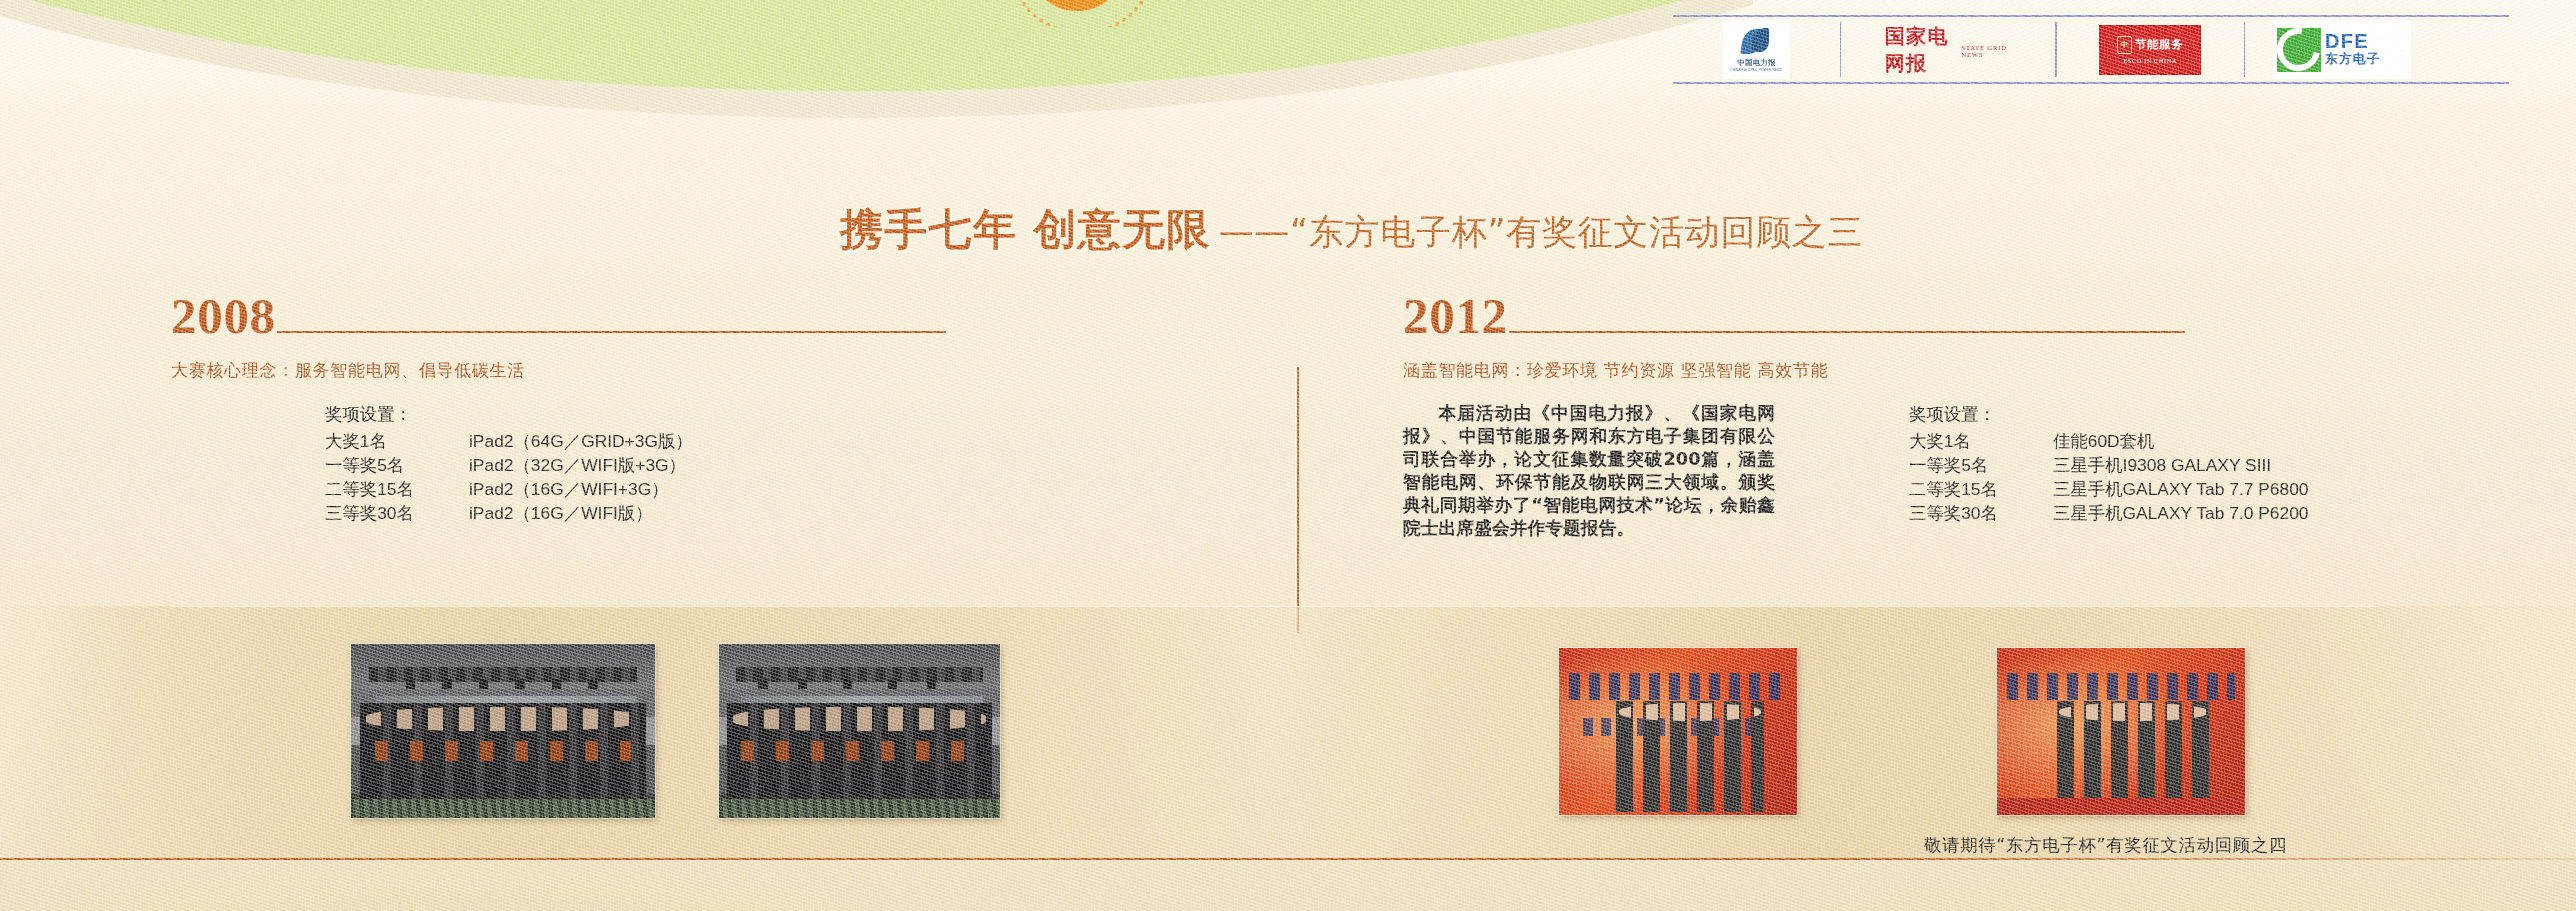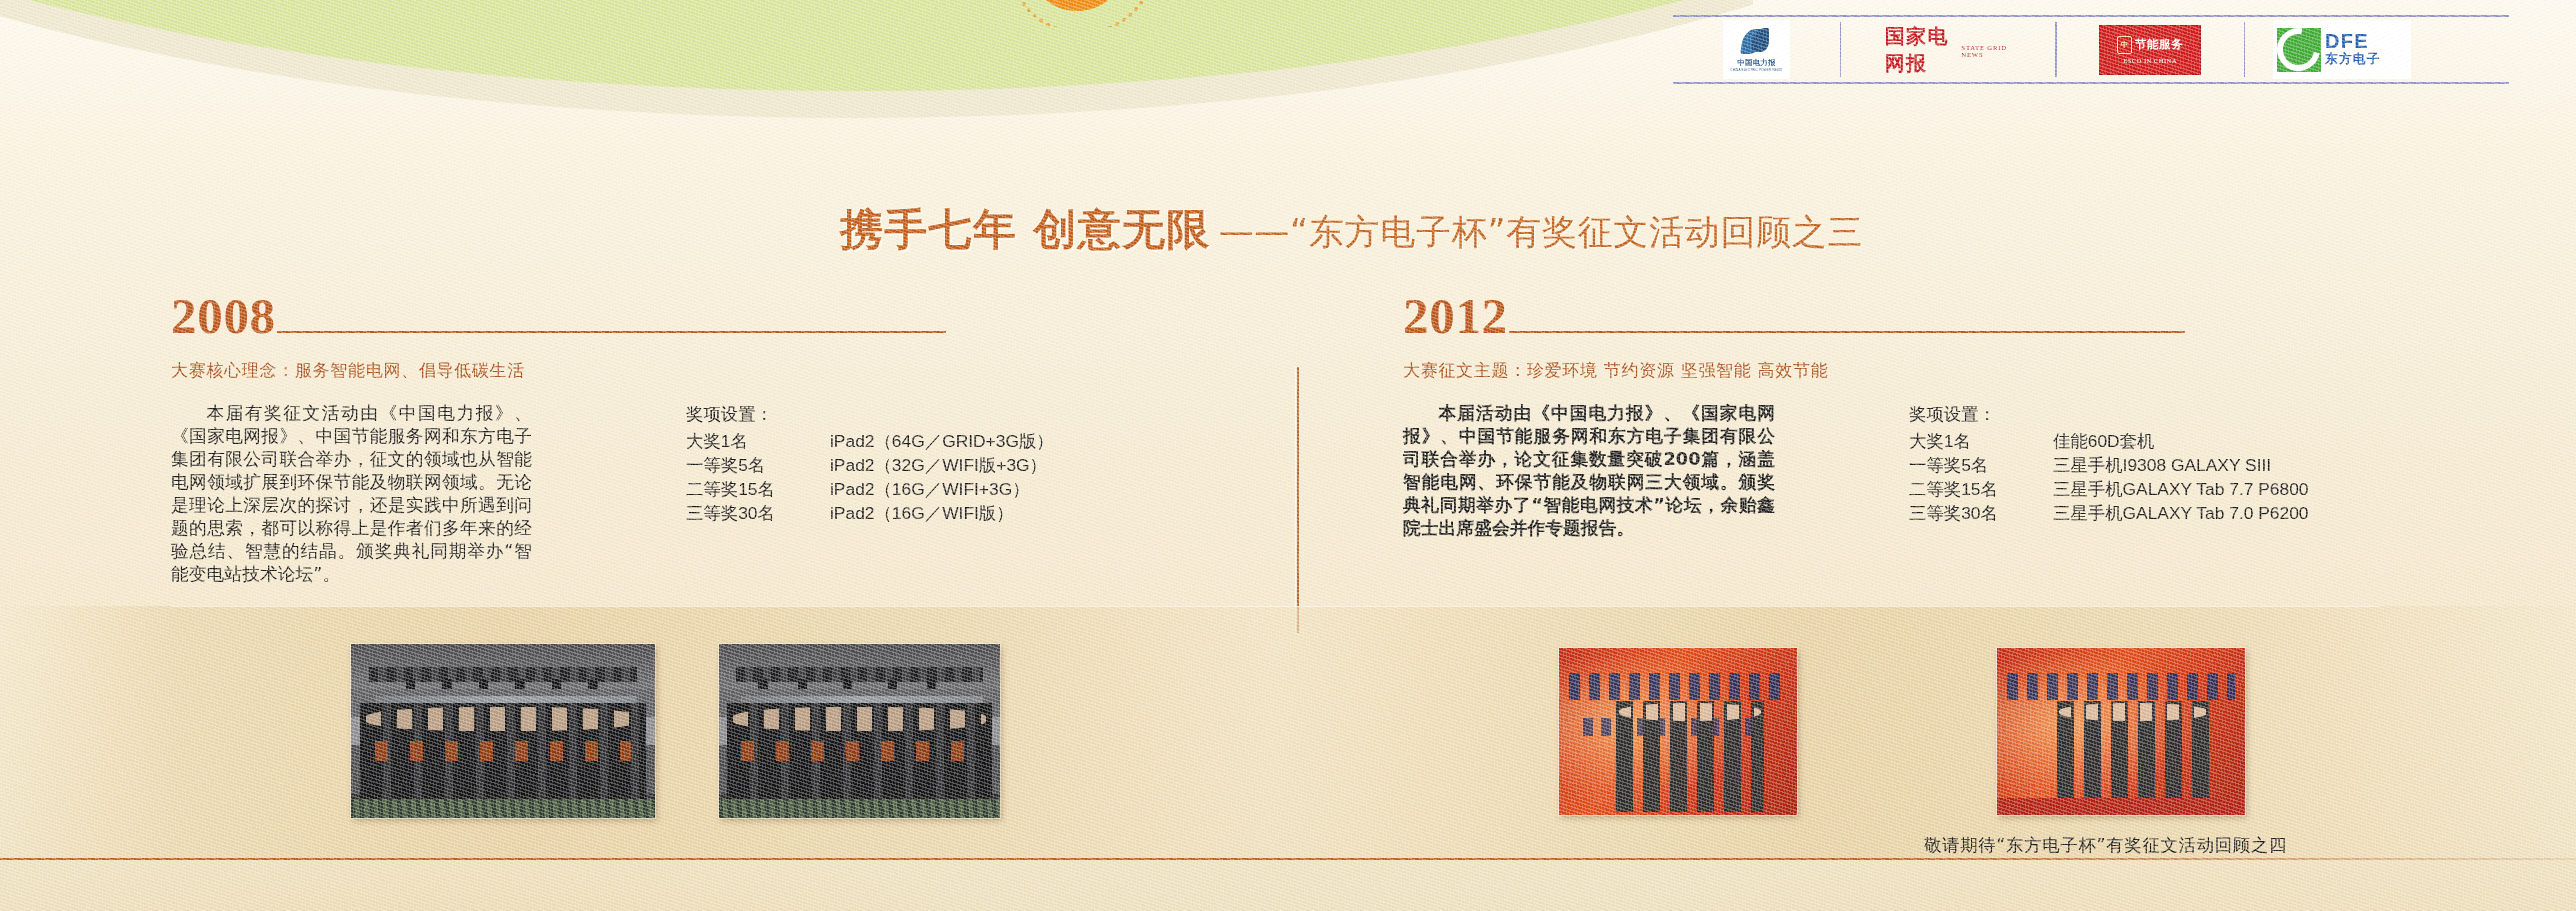--- a/index.html
+++ b/index.html
@@ -310,23 +310,20 @@
 
   <div class="yearcol" id="col2011">
     <div class="yearhead">
       <div class="yearnum">2008</div>
       <div class="yearline"></div>
     </div>
     <div class="theme">
       <span>大赛核心理念：</span><span>服务智能电网、倡导低碳生活</span>
     </div>
     <div class="body2col">
-      <div class="bodytext">
-        <p>本届有奖征文活动由《中国电力报》、《国家电网报》、中国节能服务网和东方电子集团有限公司联合举办，征文的领域也从智能电网领域扩展到环保节能及物联网领域。无论是理论上深层次的探讨，还是实践中所遇到问题的思索，都可以称得上是作者们多年来的经验总结、智慧的结晶。颁奖典礼同期举办“智能变电站技术论坛”。</p>
-      </div>
       <div class="prizebox">
         <div class="prizetitle">奖项设置：</div>
         <div class="prizerow">
           <span class="lbl">大奖1名</span>
           <span class="val">iPad2（64G／GRID+3G版）</span>
         </div>
         <div class="prizerow">
           <span class="lbl">一等奖5名</span>
           <span class="val">iPad2（32G／WIFI版+3G）</span>
         </div>
@@ -341,21 +338,21 @@
       </div>
     </div>
   </div>
 
   <div class="yearcol" id="col2012">
     <div class="yearhead">
       <div class="yearnum">2012</div>
       <div class="yearline"></div>
     </div>
     <div class="theme">
-      <span>大赛征文主题：</span><span>珍爱环境 节约资源 坚强智能 高效节能</span>
+      <span>涵盖智能电网：</span><span>珍爱环境 节约资源 坚强智能 高效节能</span>
     </div>
     <div class="body2col">
       <div class="bodytext">
         <p>本届活动由《中国电力报》、《国家电网报》、中国节能服务网和东方电子集团有限公司联合举办，论文征集数量突破200篇，涵盖智能电网、环保节能及物联网三大领域。颁奖典礼同期举办了“智能电网技术”论坛，余贻鑫院士出席盛会并作专题报告。</p>
       </div>
       <div class="prizebox">
         <div class="prizetitle">奖项设置：</div>
         <div class="prizerow">
           <span class="lbl">大奖1名</span>
           <span class="val">佳能60D套机</span>

